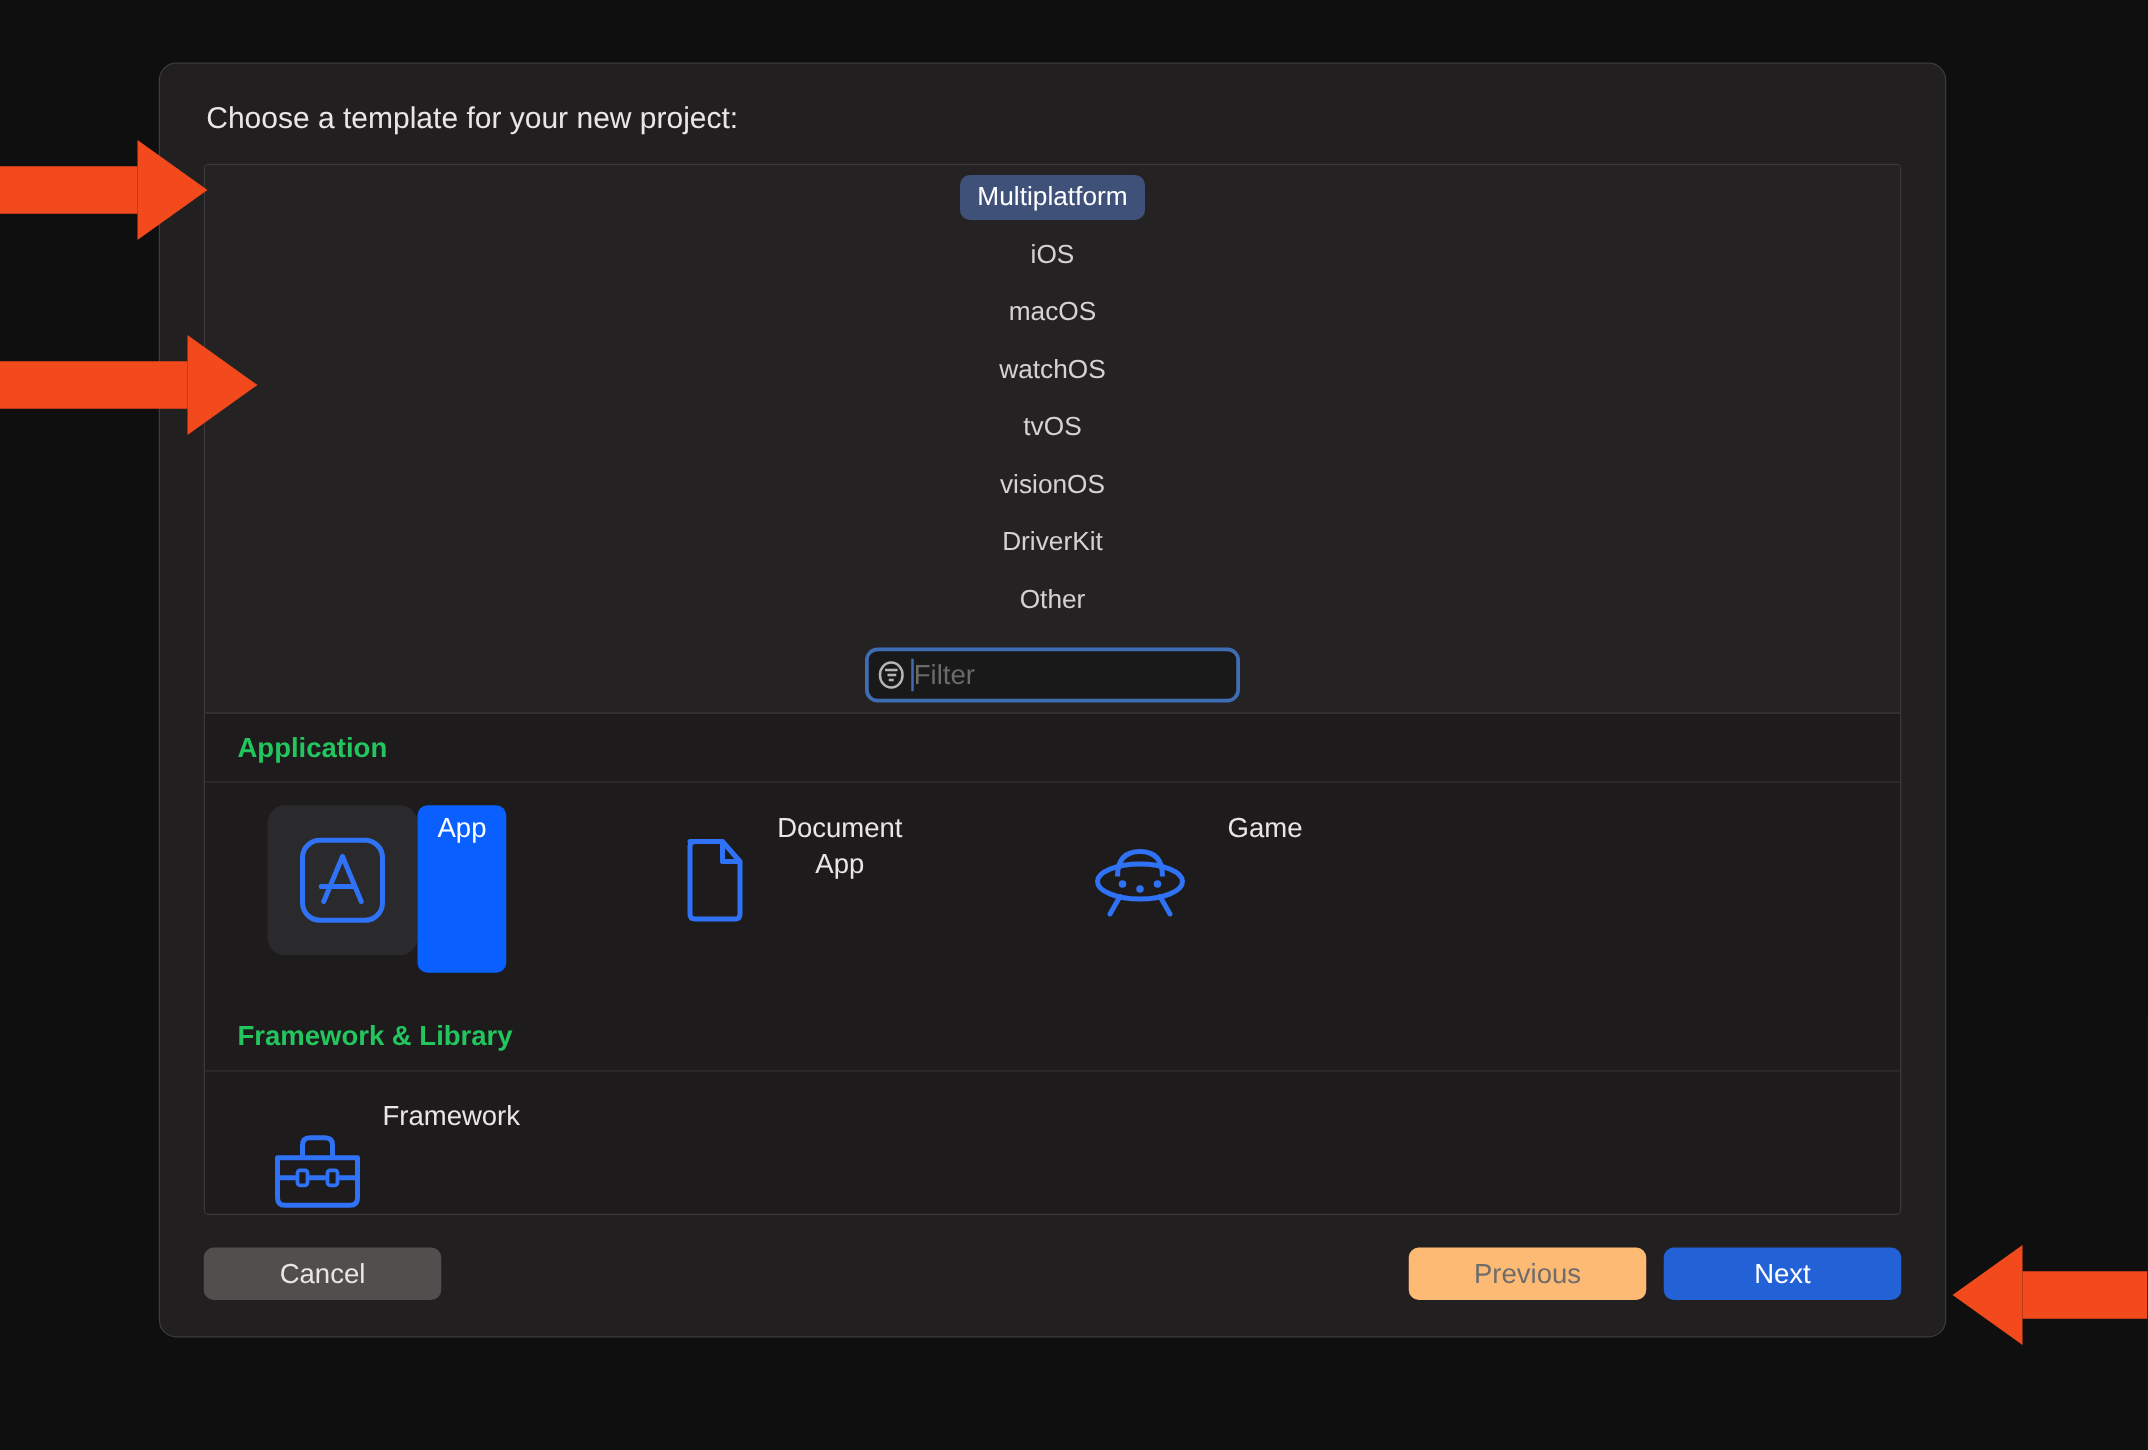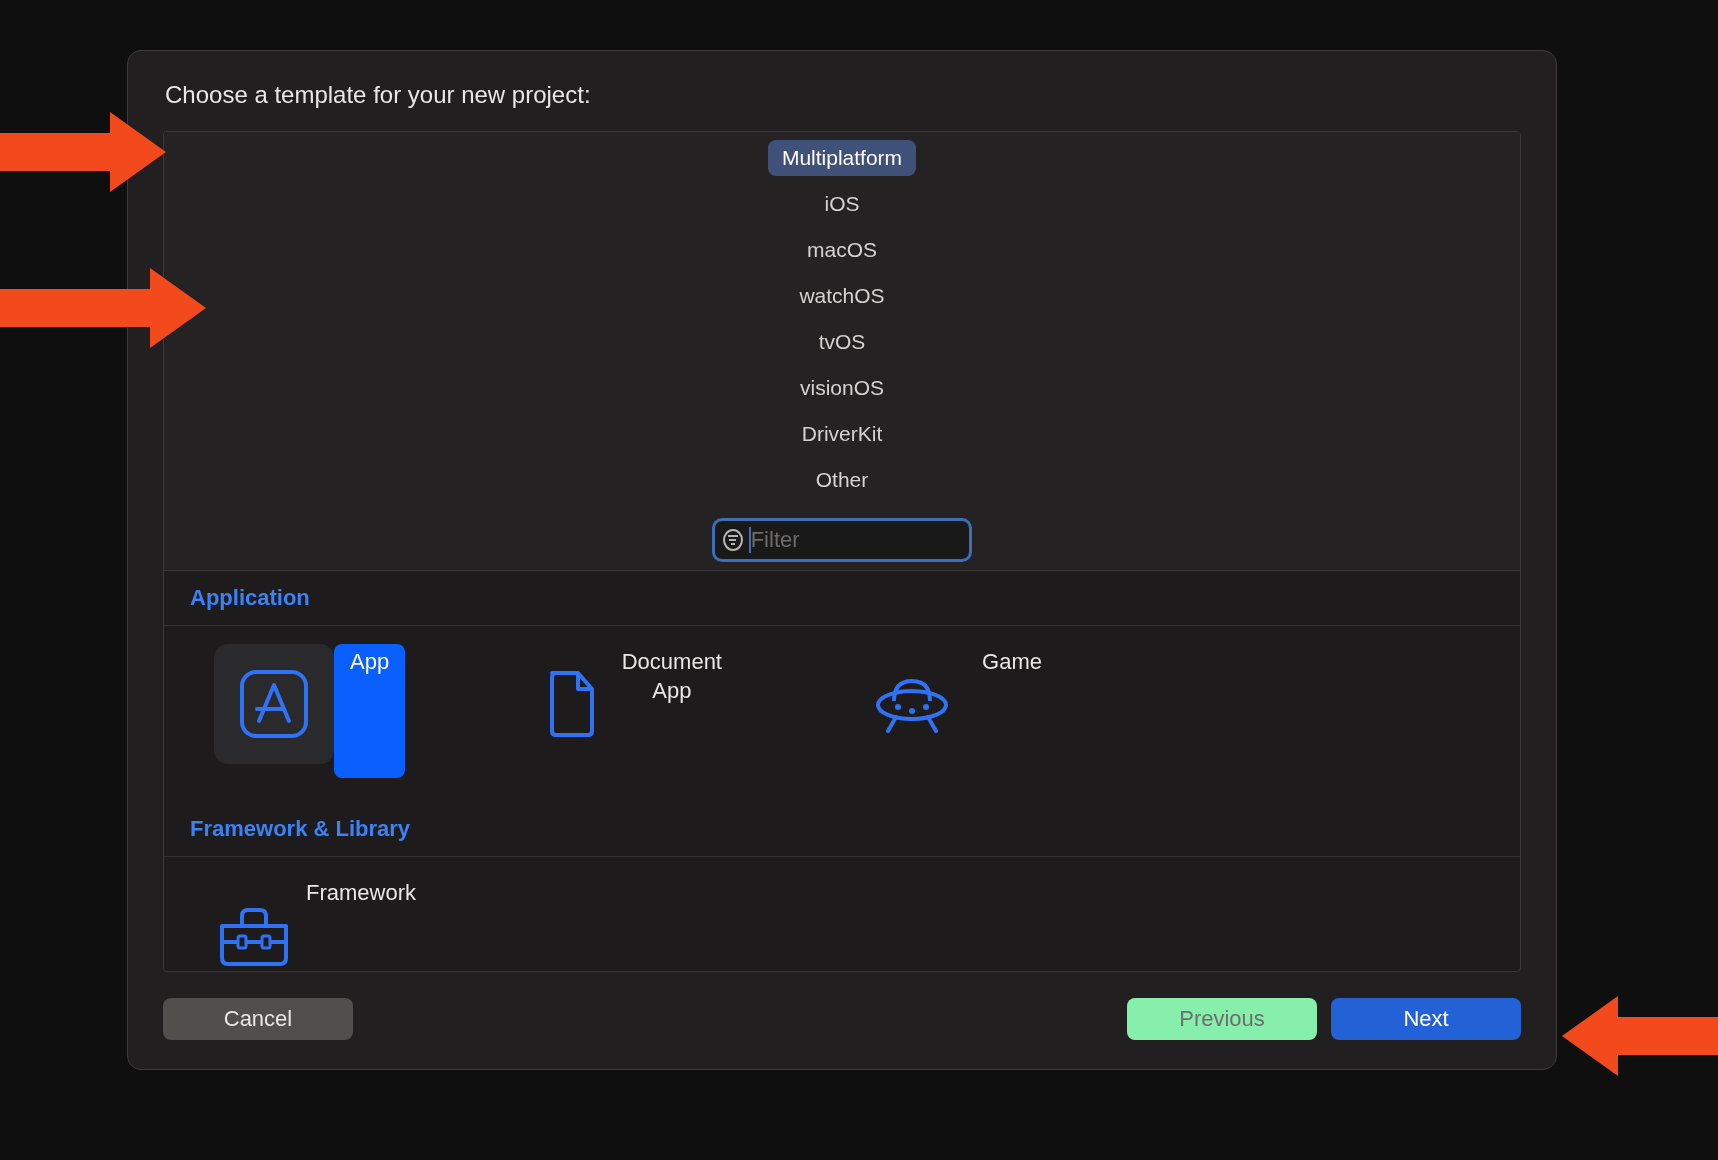--- a/index.html
+++ b/index.html
@@ -66,21 +66,21 @@
       color: #fff;
     }
     .tab-spacer { flex: 1; }
     .filter-wrap {
       display: flex;
       align-items: center;
       background: #1a1919;
       border: 3px solid #3f6db3;
       border-radius: 10px;
       padding: 2px 8px;
-      width: 260px;
+      width: 300px;
       height: 44px;
     }
     .filter-icon {
       width: 22px;
       height: 22px;
       border: 2px solid #b8b6b5;
       border-radius: 50%;
       position: relative;
       margin-right: 8px;
       display: flex;
@@ -112,21 +112,21 @@
       width: 2px;
       height: 26px;
       background: #3f6db3;
       margin-left: -2px;
     }
     .scroll-area {
       flex: 1;
       overflow: auto;
     }
     .section-header {
-      color: #3b82f6;
+      color: #22c55e;
       font-size: 22px;
       font-weight: 600;
       padding: 14px 26px;
       border-bottom: 1px solid #333131;
     }
     .template-grid {
       display: flex;
       flex-wrap: wrap;
       padding: 18px 50px 24px 50px;
       gap: 30px 120px;
@@ -172,21 +172,21 @@
       height: 42px;
       min-width: 190px;
       border-radius: 8px;
       border: none;
       font-size: 22px;
       cursor: pointer;
       color: #e9e7e6;
       background: #514f4e;
     }
     .btn.disabled {
-      background: #86efac;
+      background: #fdba74;
       color: #6f6d6c;
       cursor: default;
     }
     .btn.primary {
       background: #2262d6;
       color: #fff;
     }
     .footer-spacer { flex: 1; }
 
     

